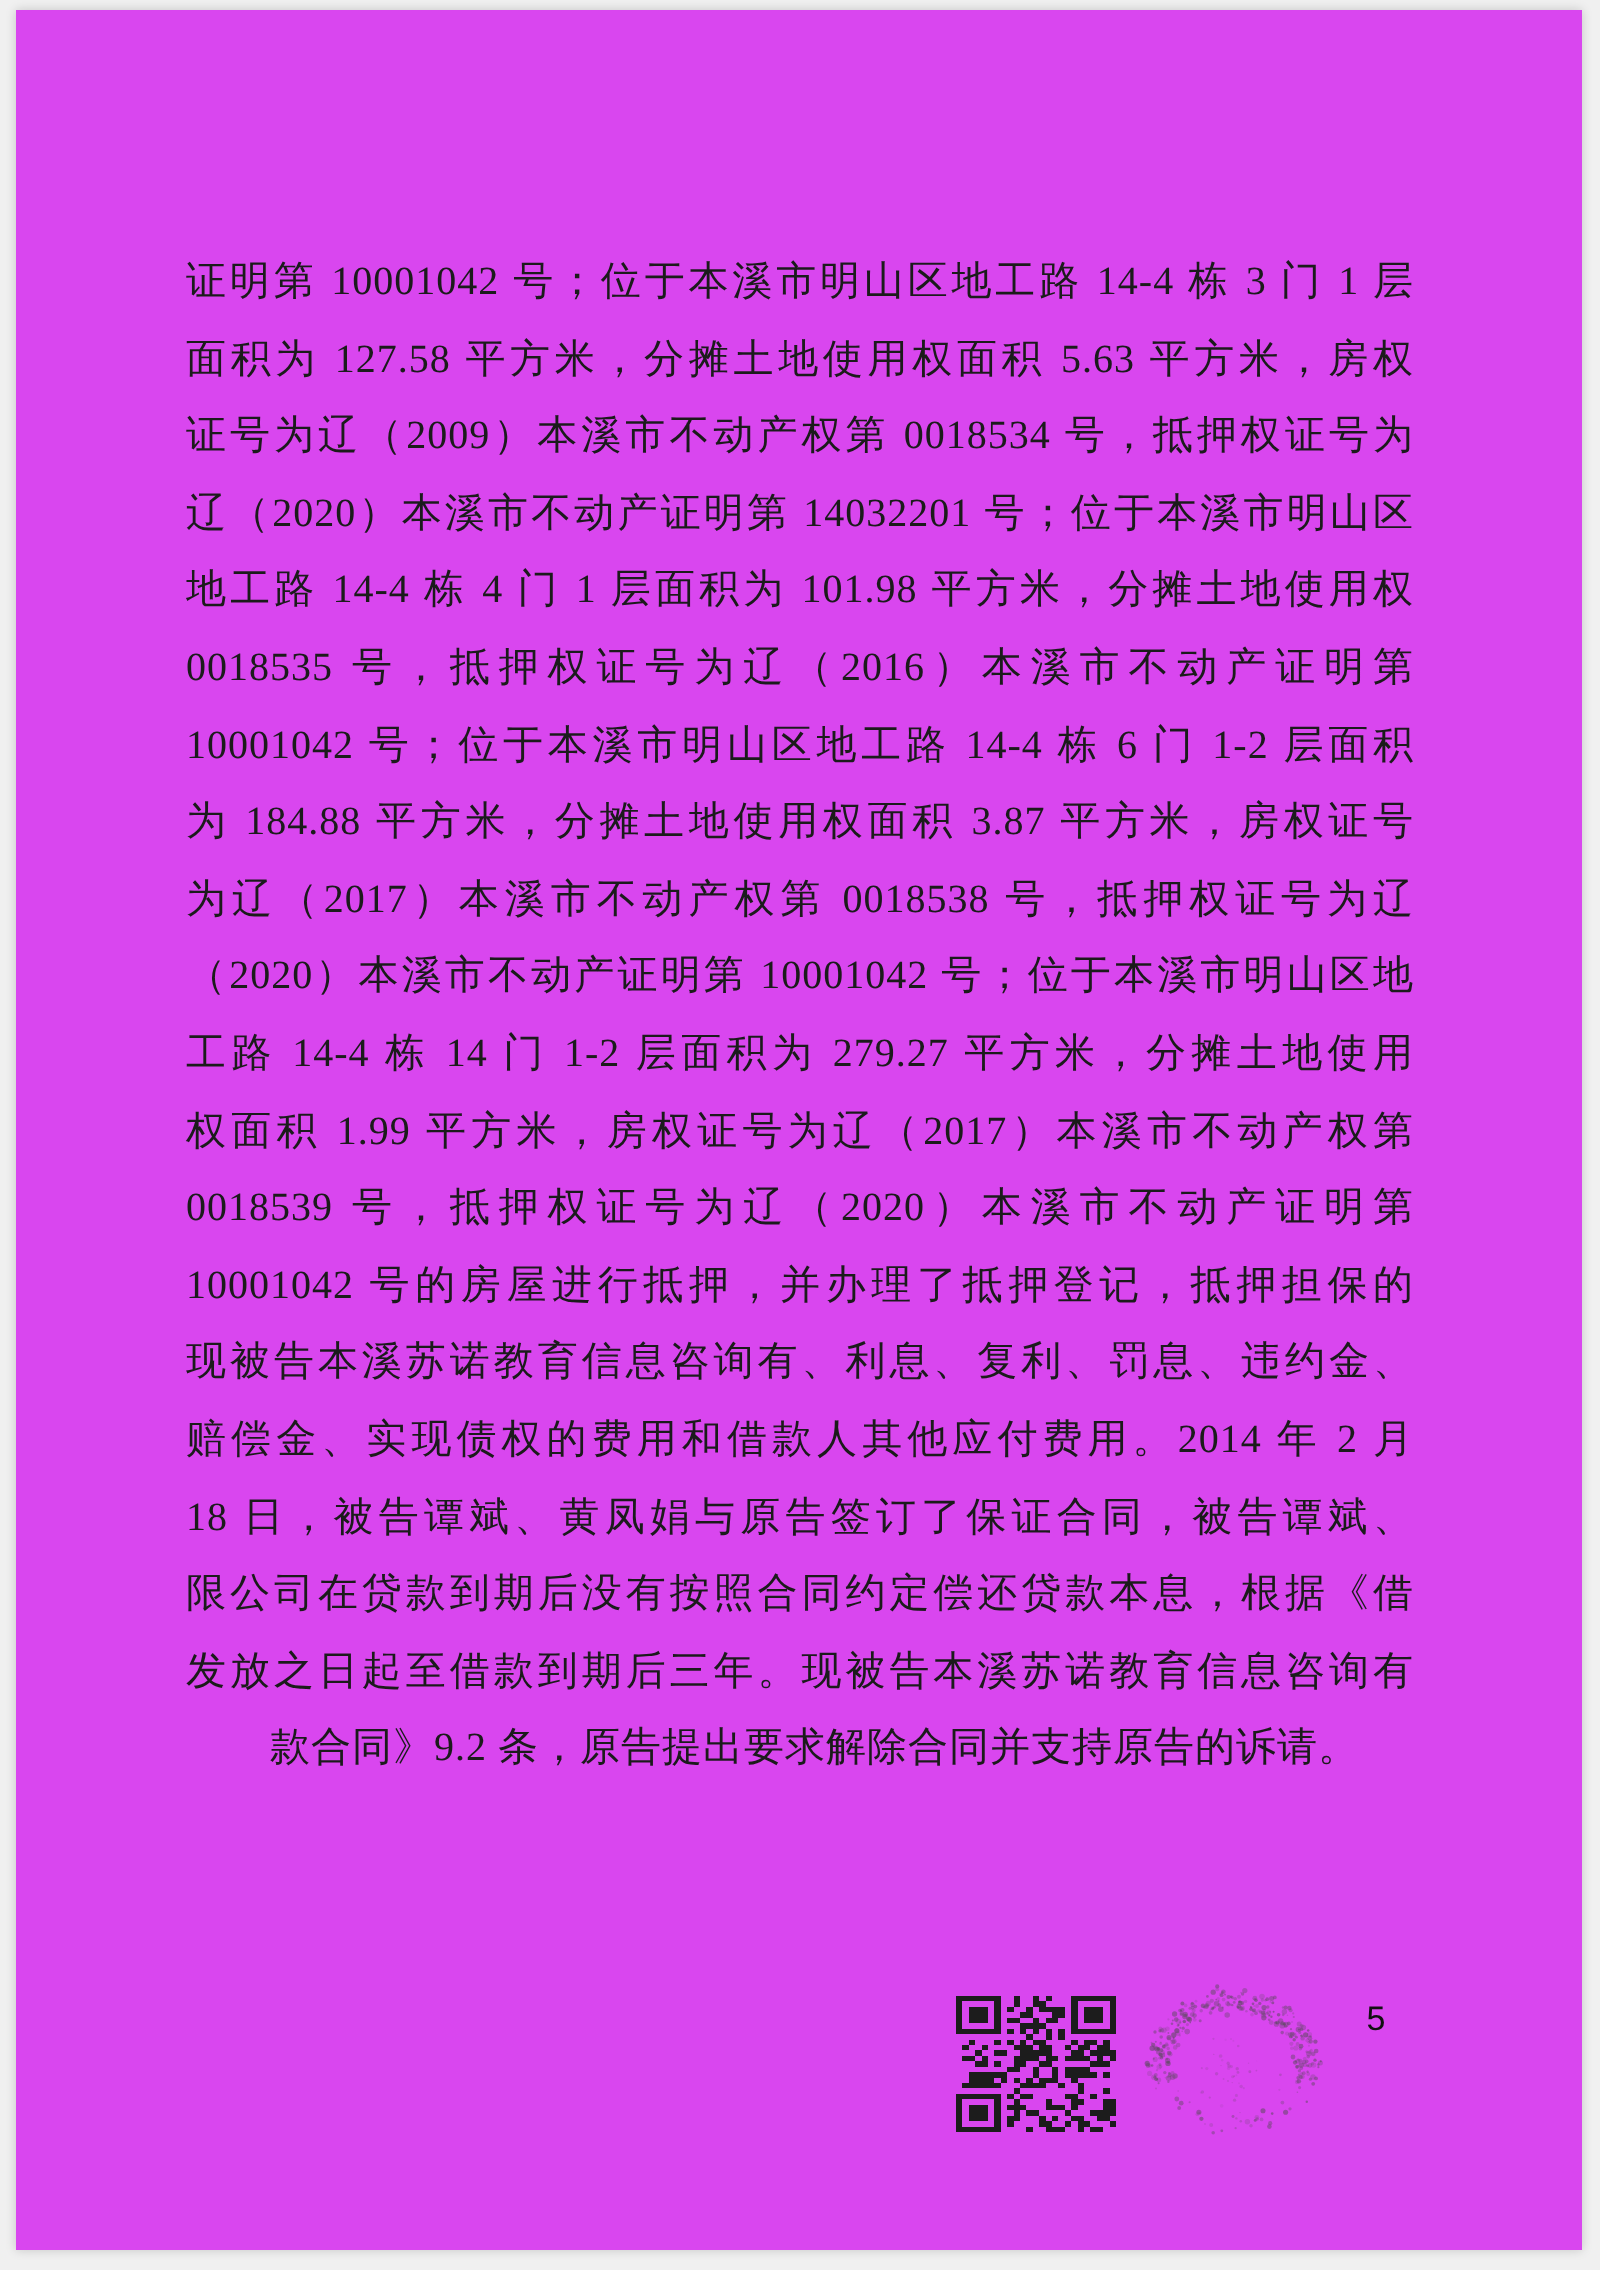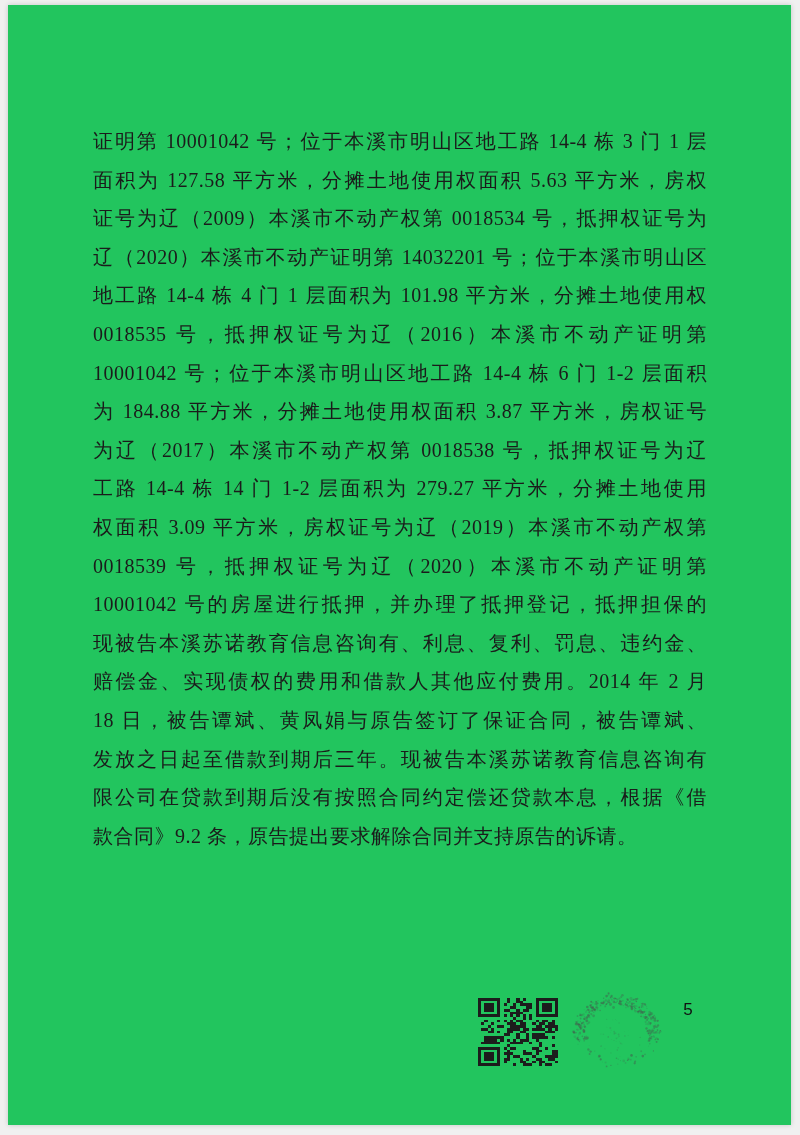--- a/index.html
+++ b/index.html
@@ -13,21 +13,21 @@
     overflow: hidden;
     position: relative;
     font-family: "Liberation Serif", "DejaVu Serif", serif;
   }
   .paper {
     position: absolute;
     left: 8px;
     top: 5px;
     width: 783px;
     height: 1120px;
-    background: #22c55e;
+    background: #d946ef;
     box-shadow: 0 0 5px rgba(0,0,0,0.18);
   }
   .body-text {
     position: absolute;
     left: 85px;
     top: 117px;
     width: 614px;
     color: #1b1b1b;
     font-size: 20px;
     line-height: 38.6px;
@@ -35,20 +35,21 @@
   }
   .text-line {
     text-align: justify;
     text-align-last: justify;
     white-space: nowrap;
     height: 38.6px;
     overflow: visible;
   }
   .text-line:last-child {
     text-align-last: left;
+    margin-left: 42px;
   }
   .footer-zone {
     position: absolute;
     left: 0;
     top: 983px;
     width: 783px;
     height: 100px;
   }
   .qr {
     position: absolute;
@@ -84,29 +85,30 @@
   <div class="body-text">
       <div class="text-line">证明第 10001042 号；位于本溪市明山区地工路 14-4 栋 3 门 1 层</div>
       <div class="text-line">面积为 127.58 平方米，分摊土地使用权面积 5.63 平方米，房权</div>
       <div class="text-line">证号为辽（2009）本溪市不动产权第 0018534 号，抵押权证号为</div>
       <div class="text-line">辽（2020）本溪市不动产证明第 14032201 号；位于本溪市明山区</div>
       <div class="text-line">地工路 14-4 栋 4 门 1 层面积为 101.98 平方米，分摊土地使用权</div>
       <div class="text-line">0018535 号，抵押权证号为辽（2016）本溪市不动产证明第</div>
       <div class="text-line">10001042 号；位于本溪市明山区地工路 14-4 栋 6 门 1-2 层面积</div>
       <div class="text-line">为 184.88 平方米，分摊土地使用权面积 3.87 平方米，房权证号</div>
       <div class="text-line">为辽（2017）本溪市不动产权第 0018538 号，抵押权证号为辽</div>
+      <div class="text-line">（2020）本溪市不动产证明第 10001042 号；位于本溪市明山区地</div>
       <div class="text-line">工路 14-4 栋 14 门 1-2 层面积为 279.27 平方米，分摊土地使用</div>
-      <div class="text-line">权面积 3.09 平方米，房权证号为辽（2019）本溪市不动产权第</div>
+      <div class="text-line">权面积 1.99 平方米，房权证号为辽（2017）本溪市不动产权第</div>
       <div class="text-line">0018539 号，抵押权证号为辽（2020）本溪市不动产证明第</div>
       <div class="text-line">10001042 号的房屋进行抵押，并办理了抵押登记，抵押担保的</div>
       <div class="text-line">现被告本溪苏诺教育信息咨询有、利息、复利、罚息、违约金、</div>
       <div class="text-line">赔偿金、实现债权的费用和借款人其他应付费用。2014 年 2 月</div>
       <div class="text-line">18 日，被告谭斌、黄凤娟与原告签订了保证合同，被告谭斌、</div>
+      <div class="text-line">限公司在贷款到期后没有按照合同约定偿还贷款本息，根据《借</div>
       <div class="text-line">发放之日起至借款到期后三年。现被告本溪苏诺教育信息咨询有</div>
-      <div class="text-line">限公司在贷款到期后没有按照合同约定偿还贷款本息，根据《借</div>
       <div class="text-line">款合同》9.2 条，原告提出要求解除合同并支持原告的诉请。</div>
     </div>
 
   <div class="footer-zone">
     <div class="qr" id="qr-host"><svg viewBox="0 0 25 25" width="80" height="68" preserveAspectRatio="none" shape-rendering="crispEdges" fill="#1c1c1c">
           <rect x="0" y="0" width="1" height="1"></rect>
           <rect x="1" y="0" width="1" height="1"></rect>
           <rect x="2" y="0" width="1" height="1"></rect>
           <rect x="3" y="0" width="1" height="1"></rect>
           <rect x="4" y="0" width="1" height="1"></rect>

